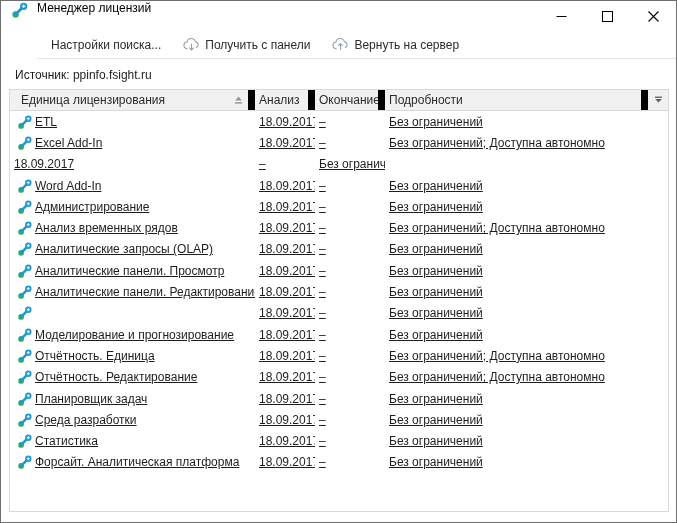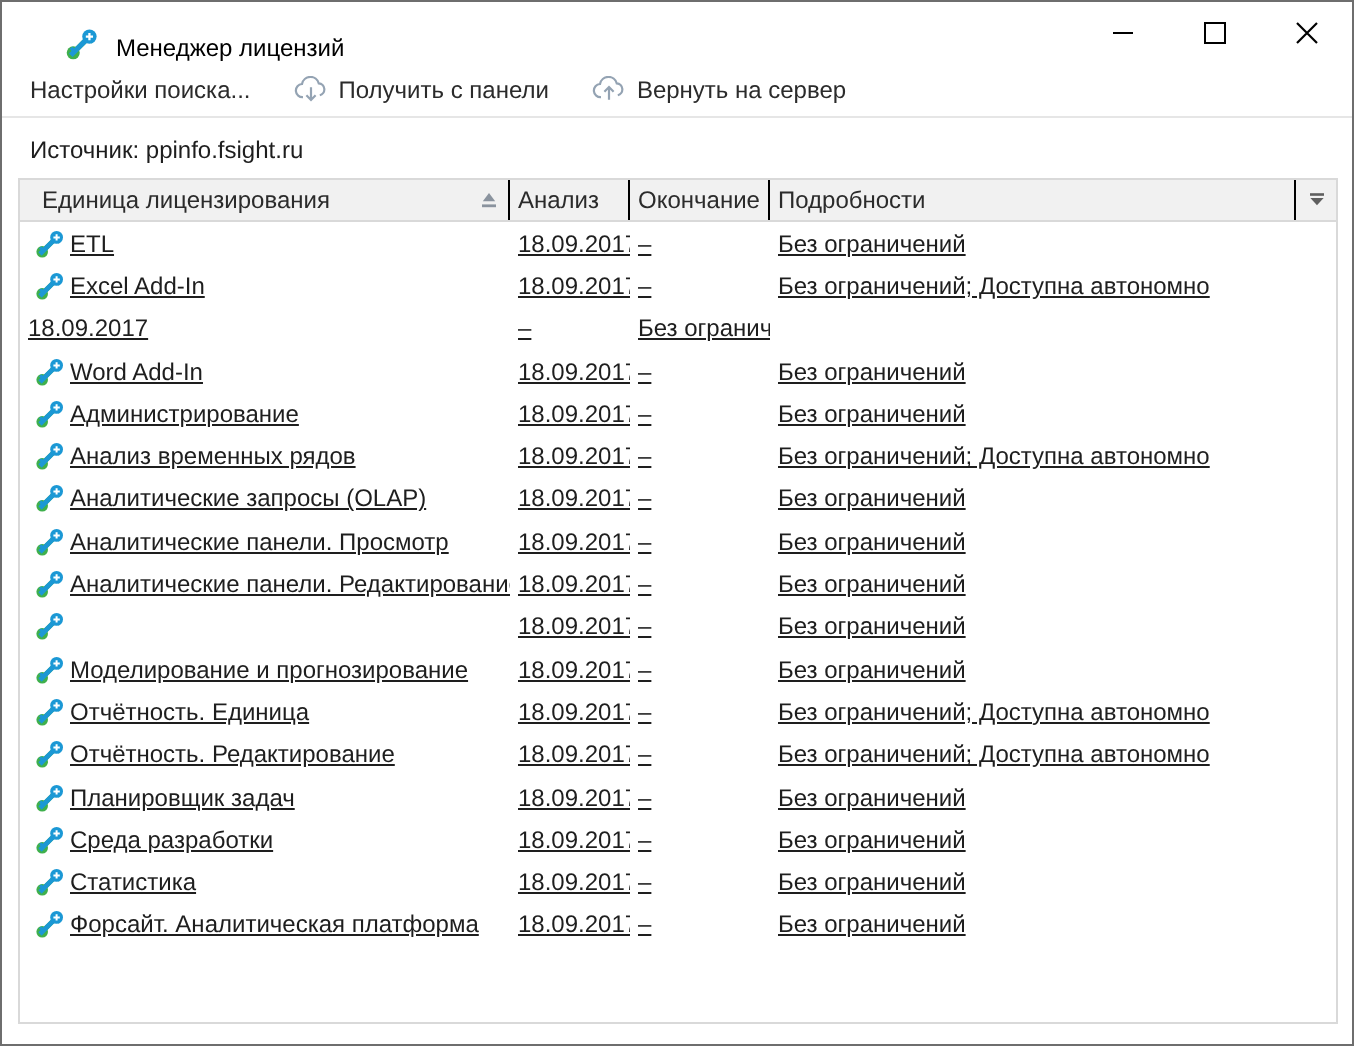--- a/index.html
+++ b/index.html
@@ -10,39 +10,39 @@
     width: 677px; height: 523px;
     border: 1px solid #6e6e6e;
     background: #ffffff;
     position: relative;
     overflow: hidden;
   }
 
   
   .titlebar {
     height: 30px;
-    display: flex; align-items: flex-end;
+    display: flex; align-items: flex-start;
     background: #ffffff;
-    padding-left: 21px;
   }
   .titlebar .app-icon { margin-left: 10px; width: 18px; height: 18px; flex: 0 0 auto; }
   .titlebar .title { margin-left: 8px; font-size: 12px; color: #000; flex: 1 1 auto; }
   .caption-btn {
     width: 46px; height: 30px;
     display: flex; align-items: center; justify-content: center;
     cursor: default;
   }
 
   
   .toolbar {
     height: 28px;
     display: flex; align-items: center;
     border-bottom: 1px solid #e6e6e6;
     padding-left: 6px;
     background: #ffffff;
+    margin-left: 36px;
   }
   .tb-btn {
     display: flex; align-items: center; gap: 5px;
     border: none; background: transparent;
     font-family: "Liberation Sans", sans-serif;
     font-size: 12px; color: #2b2b2b;
     padding: 4px 8px;
     margin-right: 6px;
   }
   .tb-btn svg { display: block; }
@@ -67,21 +67,21 @@
     display: grid;
     grid-template-columns: 245px 60px 70px 1fr 20px;
     height: 21px;
     background: #f1f1f1;
     border-bottom: 1px solid #d9d9d9;
     font-size: 12px;
   }
   .th {
     display: flex; align-items: center;
     padding-left: 4px;
-    border-right: 1px solid #000000;
+    border-right: 7px solid #000000;
     white-space: nowrap; overflow: hidden;
     color: #2b2b2b;
   }
   .th.first { padding-left: 11px; justify-content: space-between; padding-right: 5px; }
   .th.filter-cell { border-right: none; justify-content: center; padding: 0; }
   .sort-icon, .filter-icon { display: block; flex: 0 0 auto; }
 
   .tbody { width: 100%; text-decoration: underline; }
   .trow {
     display: grid;

